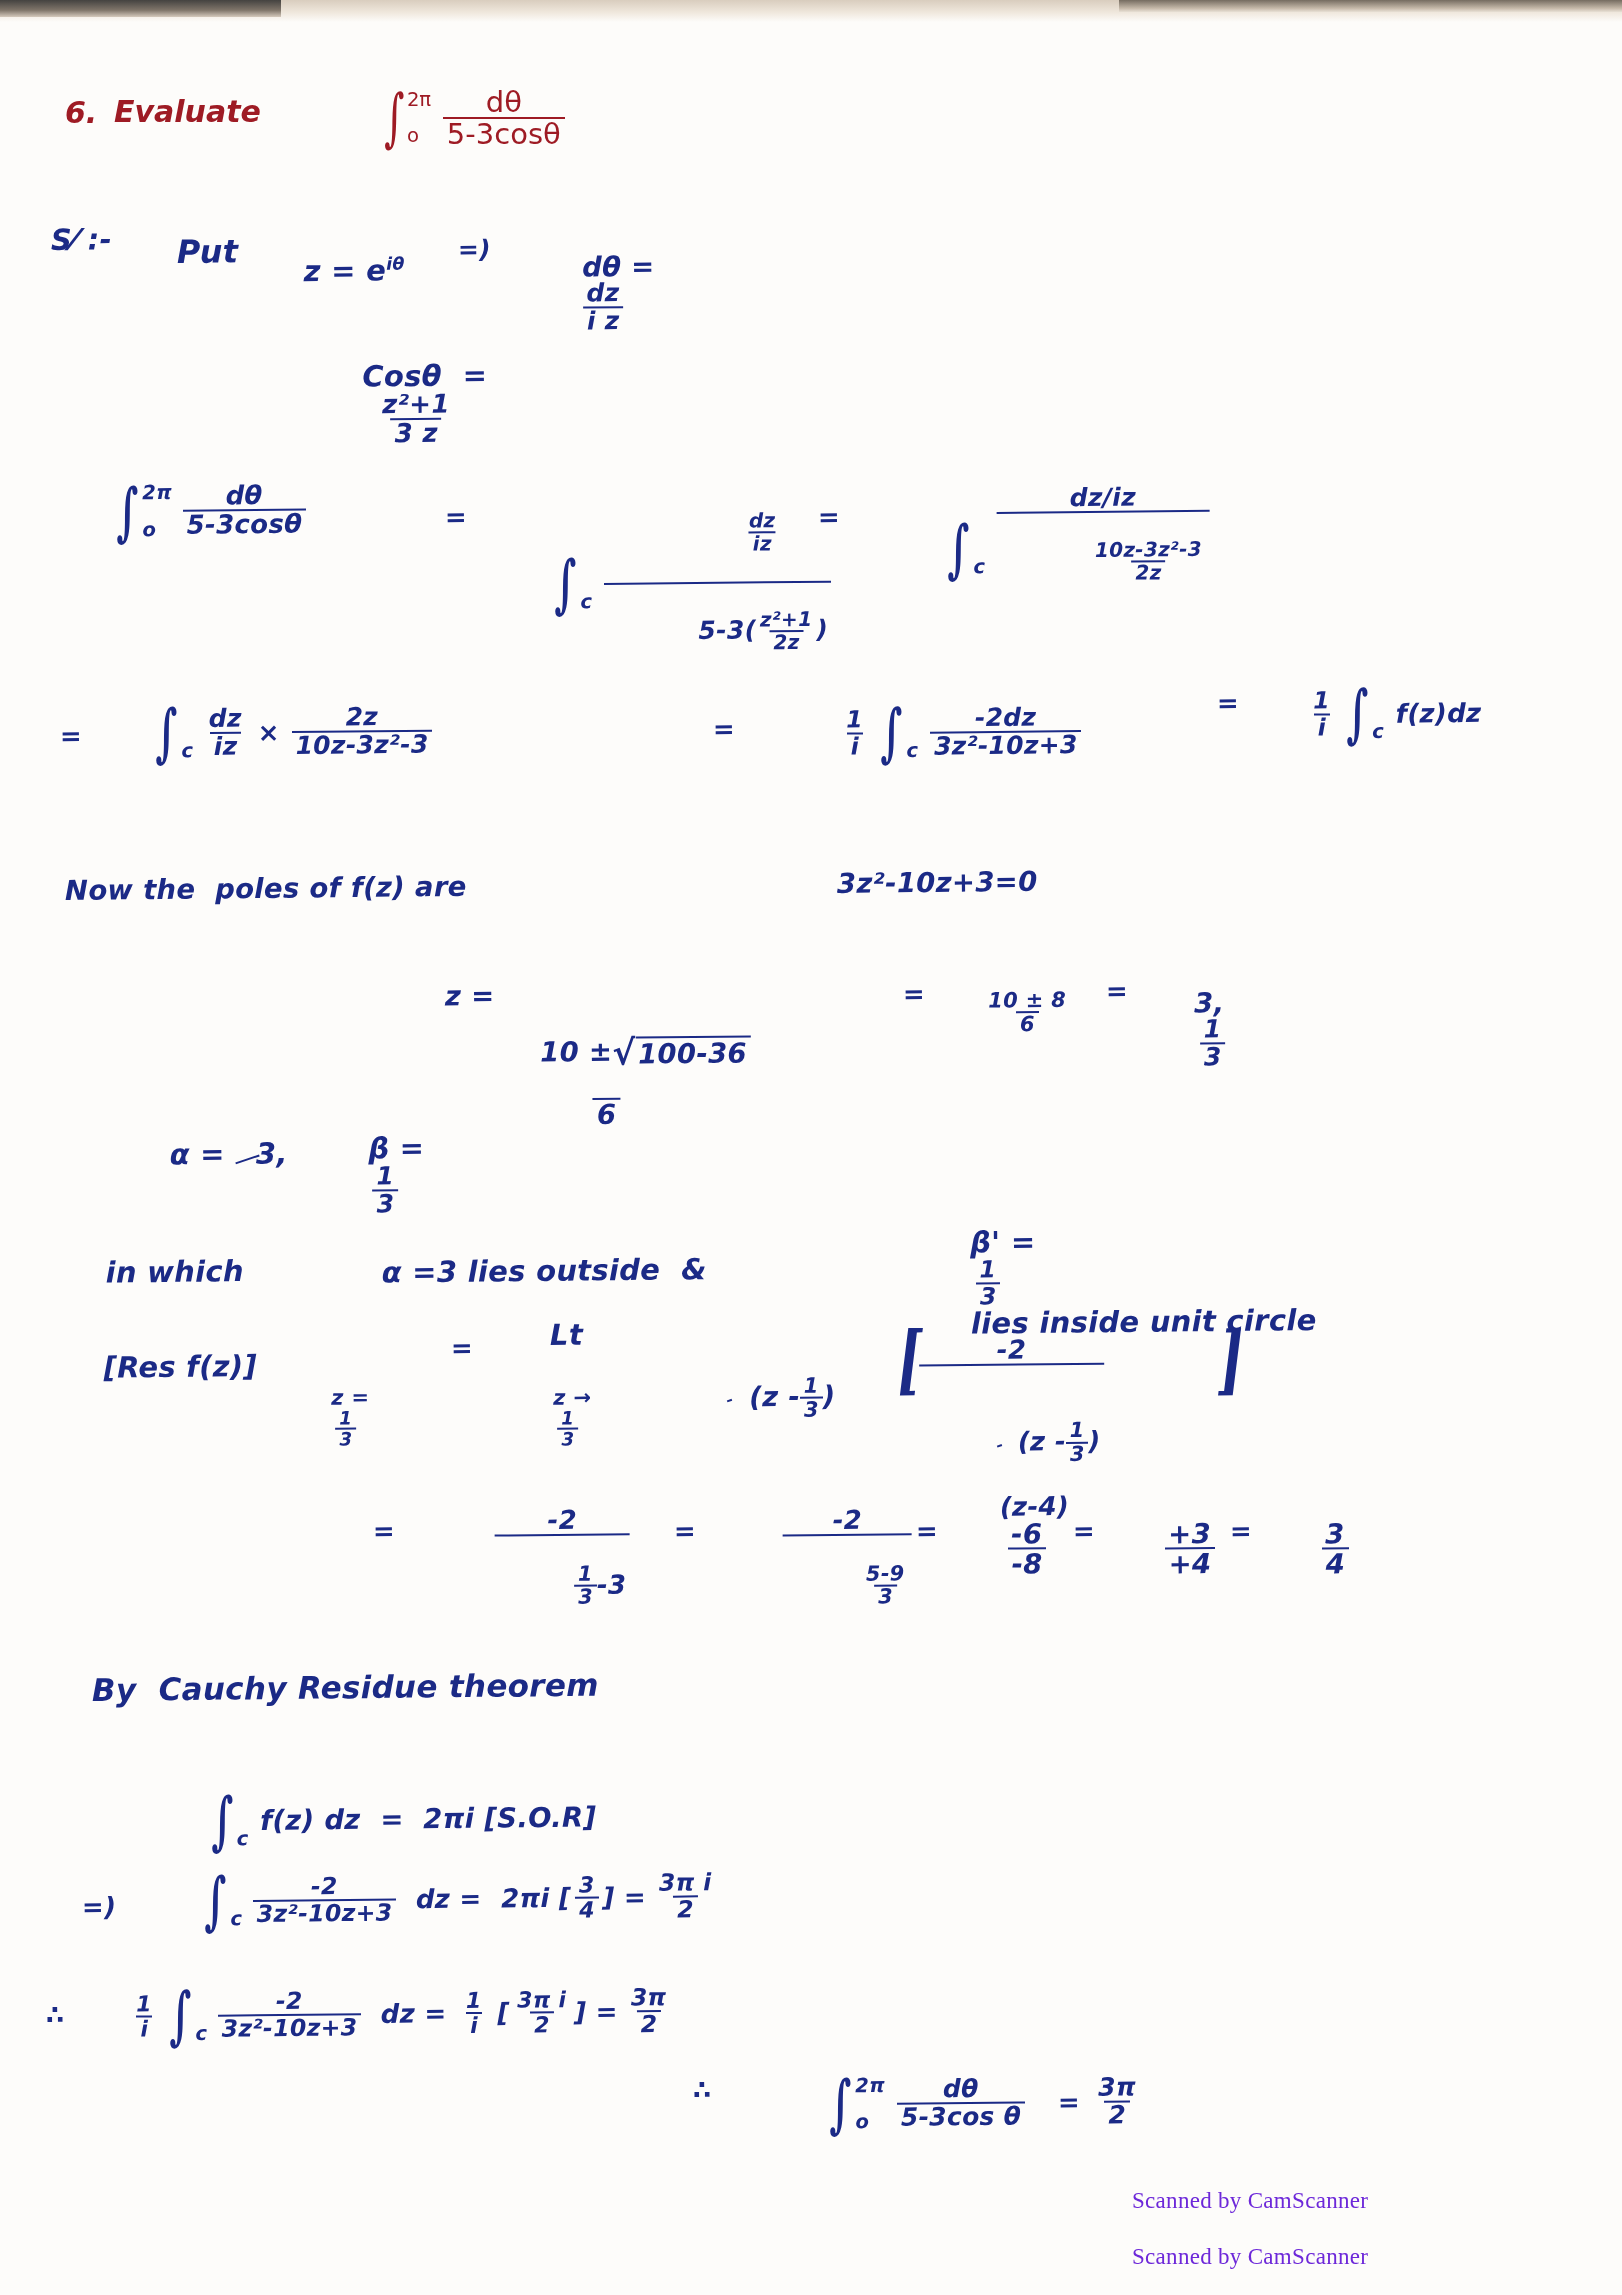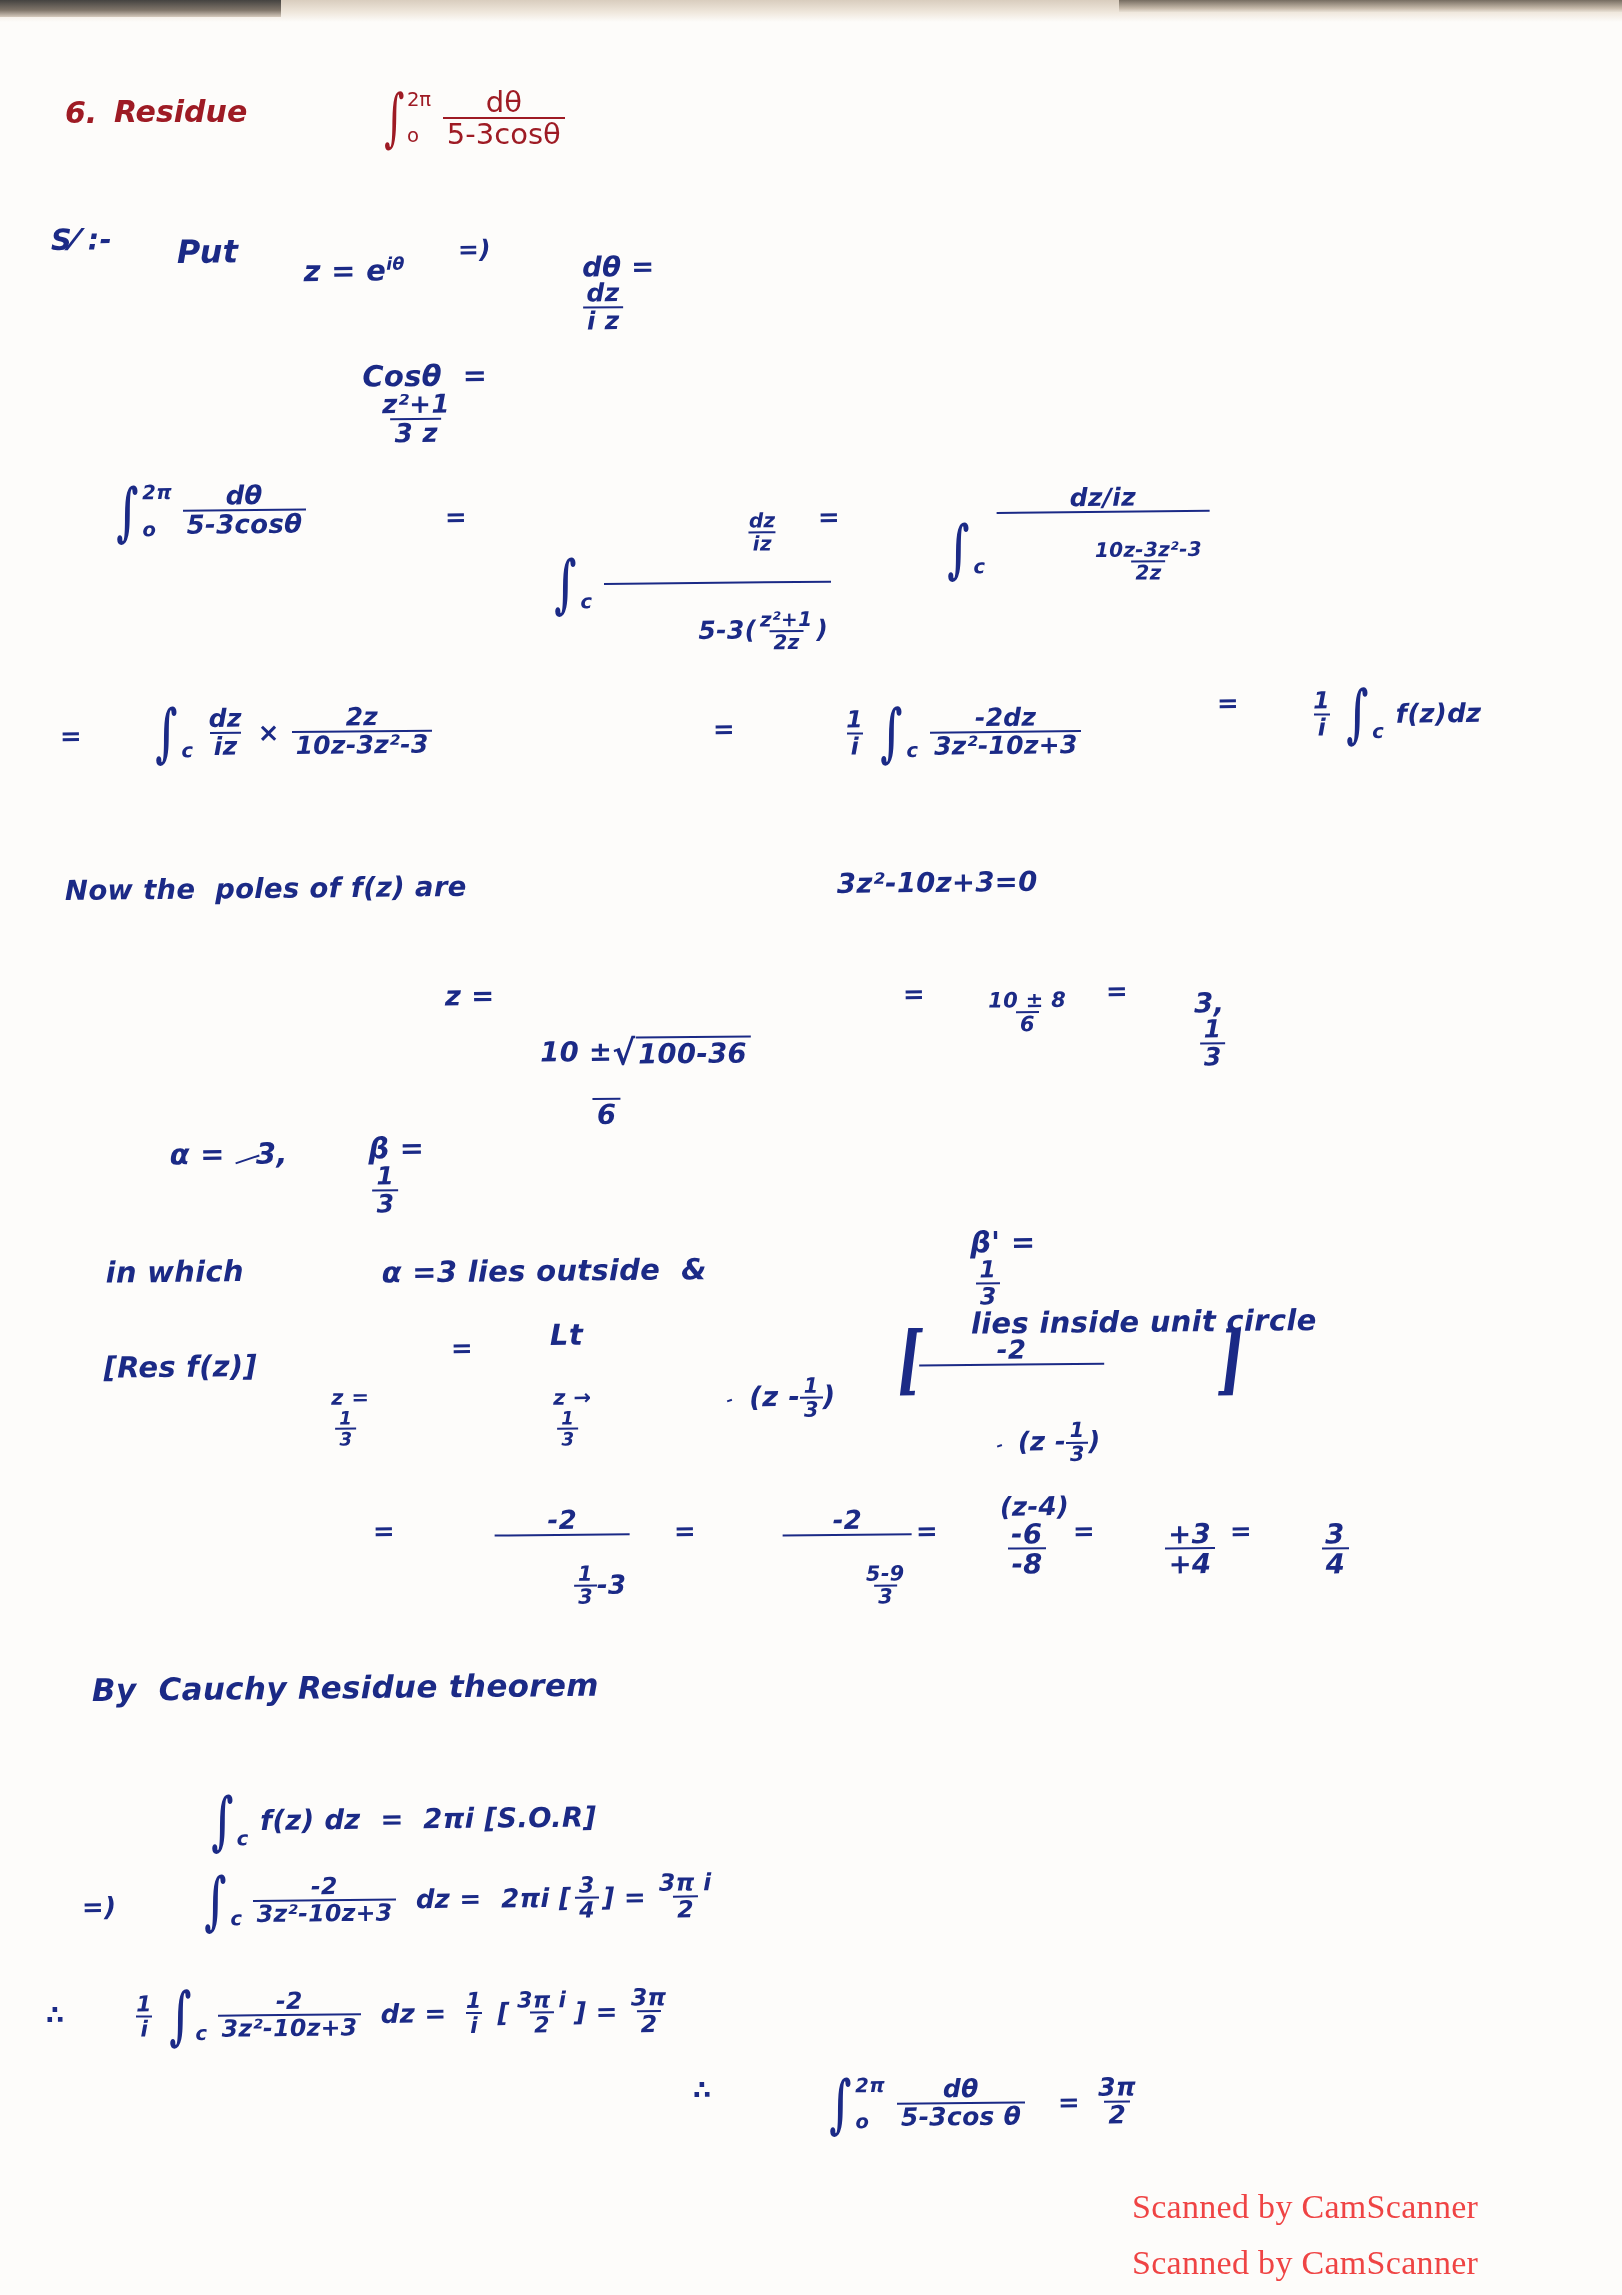--- a/index.html
+++ b/index.html
@@ -101,23 +101,23 @@
     content: "";
     position: absolute;
     left: -2.6px; right: -2.6px; top: 52%;
     height: 2px;
     background: currentColor;
     transform: rotate(-18deg);
   }
 
   .watermark {
     position: absolute;
-    color: #ef4444;
+    color: #6d28d9;
     font-family: "Liberation Serif", serif;
-    font-size: 34px;
+    font-size: 23px;
     letter-spacing: 0.3px;
     white-space: nowrap;
   }
 
   .bigint-wrap {
     display: inline-flex;
     align-items: center;
   }
   .bigint {
     font-family: "DejaVu Serif", serif;
@@ -140,21 +140,21 @@
 <body>
 
 <div class="page">
 
   <div class="scan-top"></div>
   <div class="scan-top-dark"></div>
   <div class="scan-top-dark2"></div>
 
   <div class="ink ink-red hw-r" style="left:65px; top:98px; font-size:30px;">6.</div>
 
-  <div class="ink ink-red hw-r" style="left:114px; top:97px; font-size:30px;">Residue</div>
+  <div class="ink ink-red hw-r" style="left:114px; top:97px; font-size:30px;">Evaluate</div>
 
   <div class="ink ink-red" style="left:343px; top:59px; font-size:27.5px;">
     <span class="bigint-wrap">
       <span class="bigint">∫</span>
       <span class="bigint-lim">
         <span>2π</span>
         <span>o</span>
       </span>
       <span class="frac" style="font-size:29px; margin-left:9.2px;">
         <span class="num">dθ</span>

